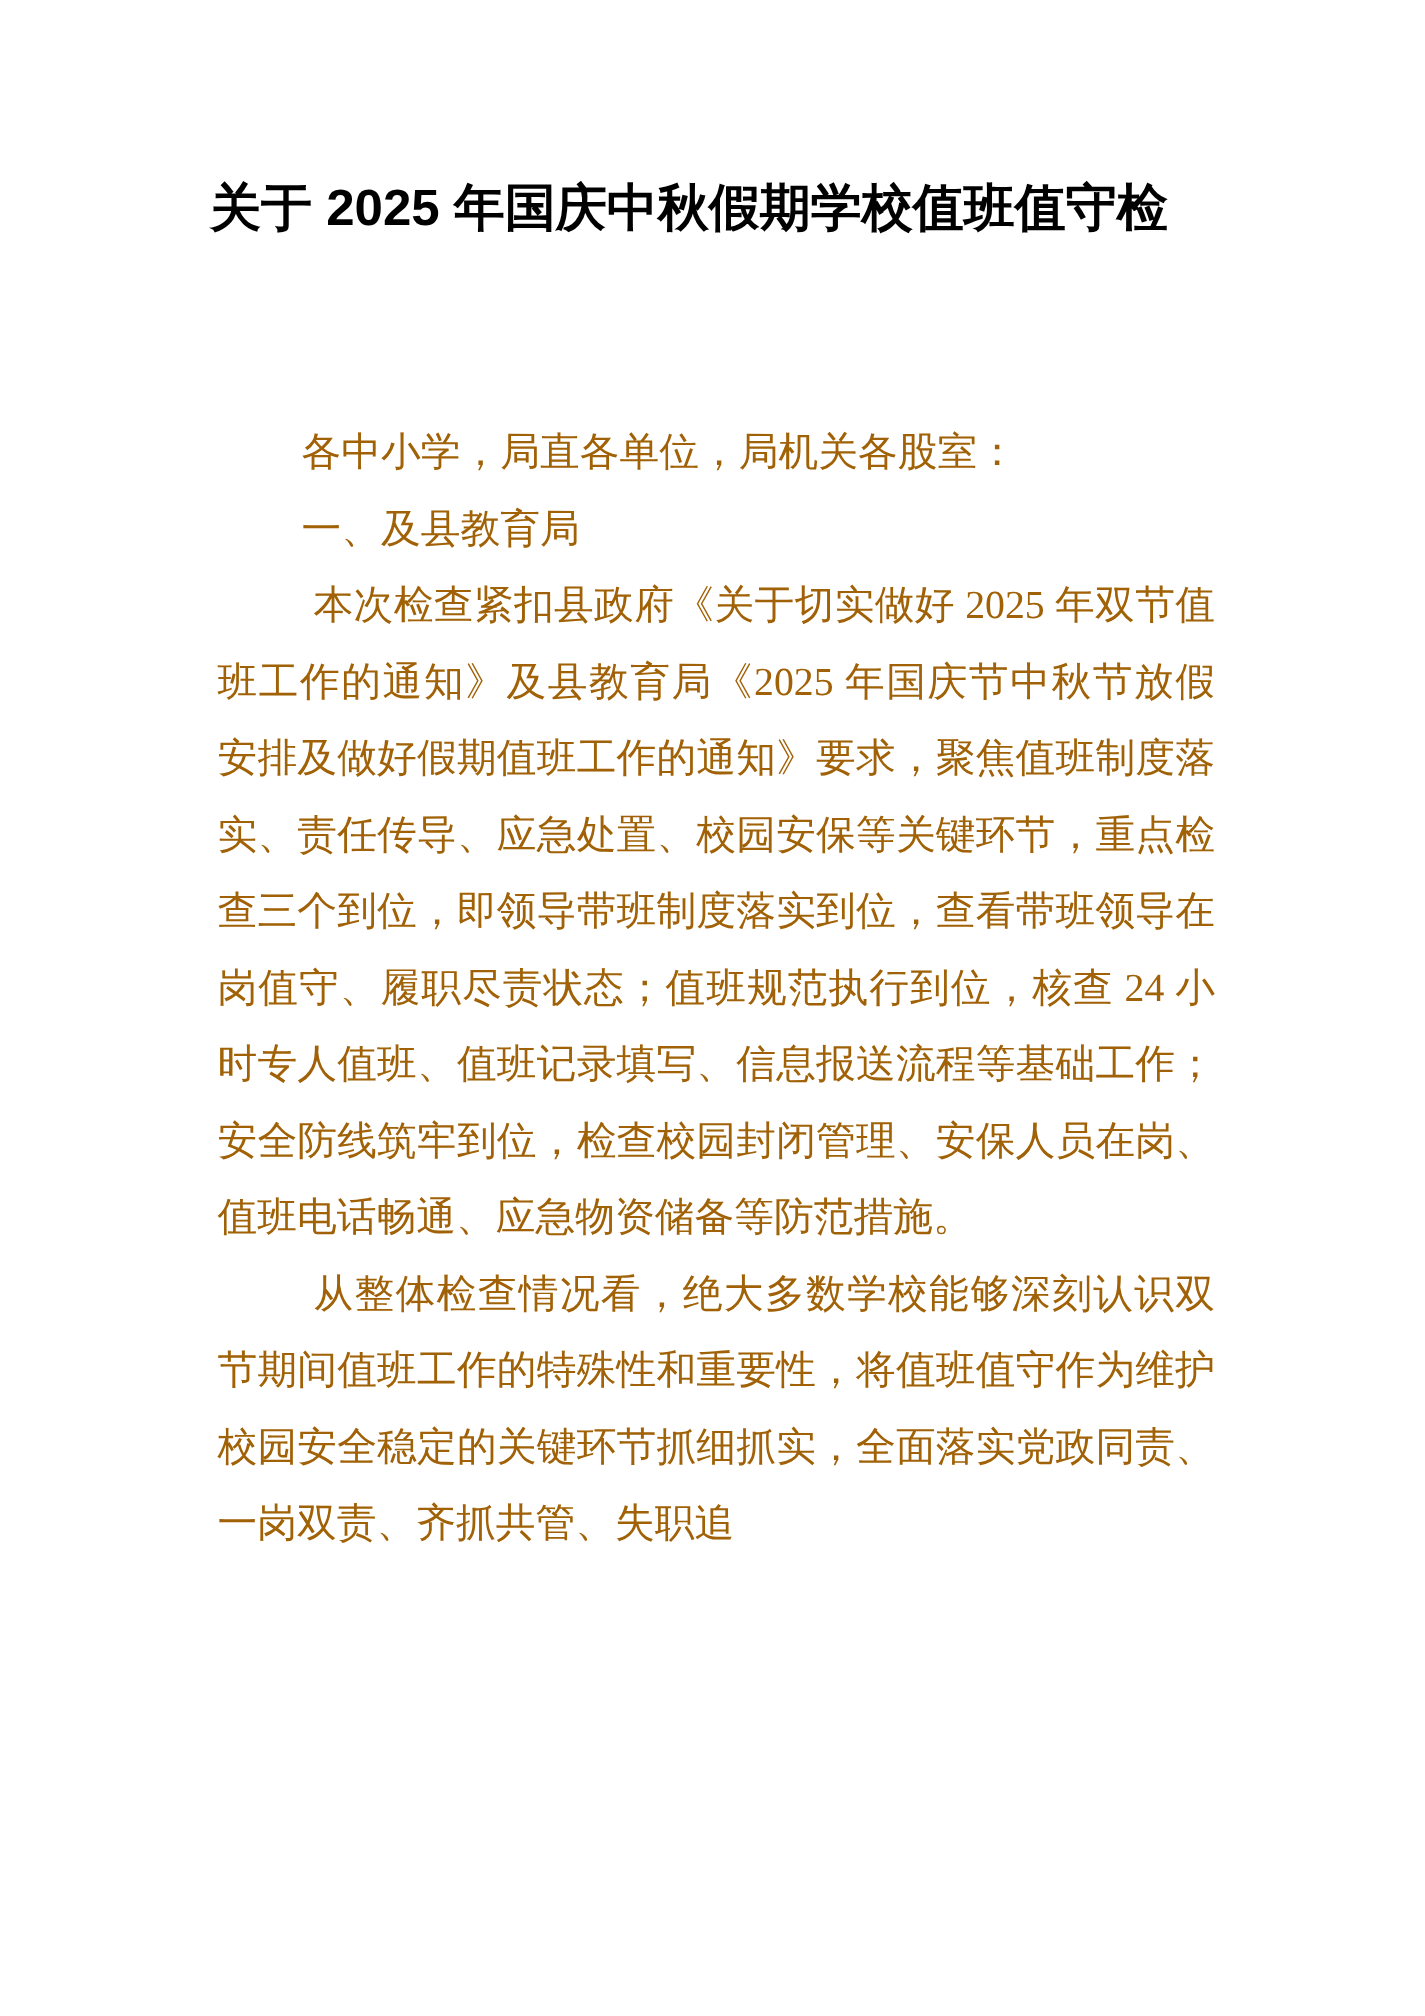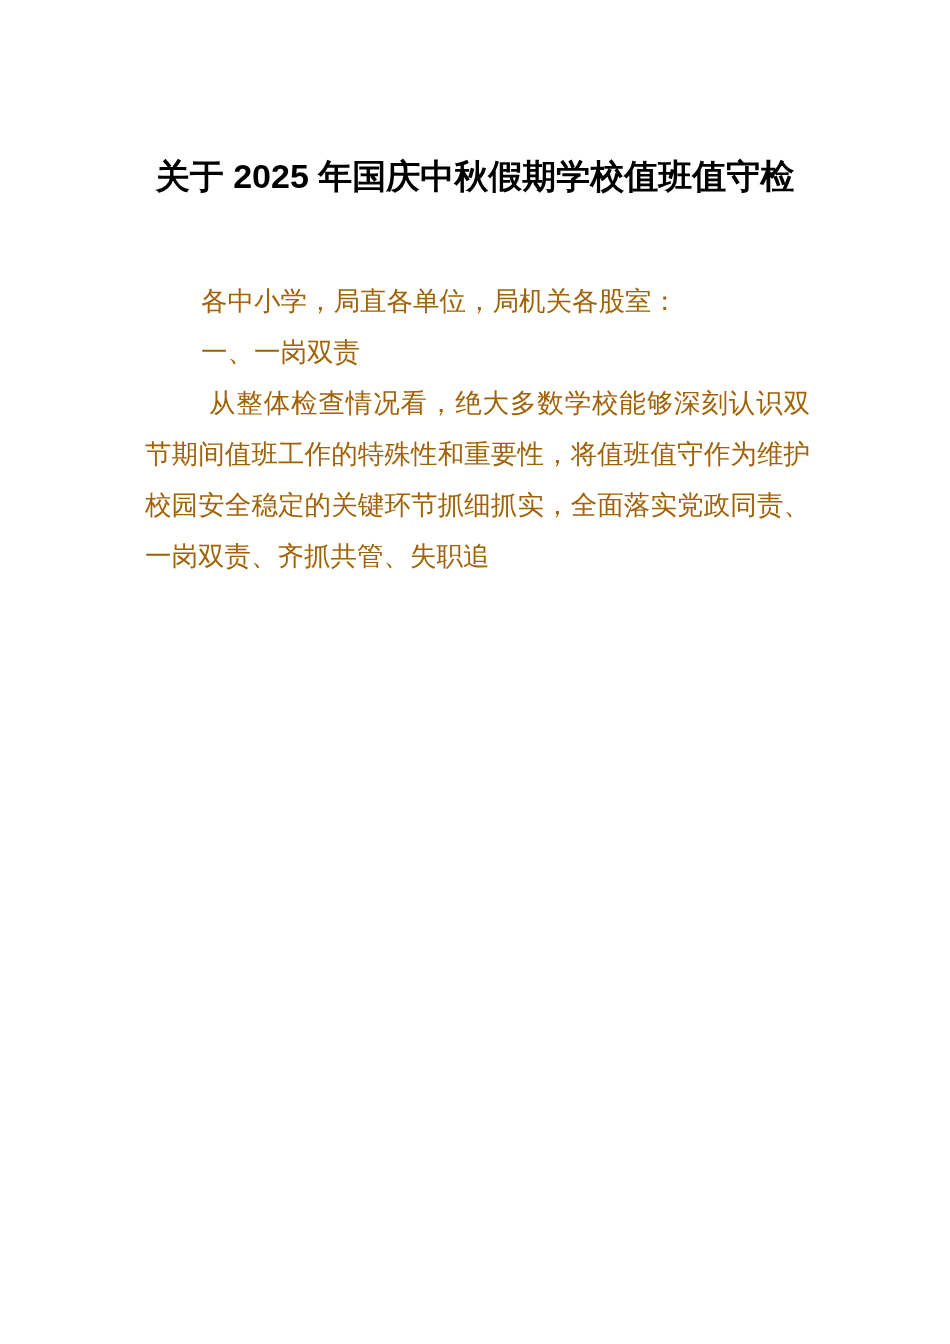--- a/index.html
+++ b/index.html
@@ -13,28 +13,27 @@
     height: 1344px;
     background: #ffffff;
     overflow: hidden;
     box-sizing: border-box;
   }
   .doc-title {
     position: absolute;
     left: 140px;
     top: 112px;
     width: 670px;
-    text-align: center;
+    text-align: left;
     font-family: "Liberation Sans", "DejaVu Sans", sans-serif;
     font-weight: bold;
     font-size: 34px;
     line-height: 54px;
     color: #000000;
     letter-spacing: 0px;
-    margin-top: 37px;
   }
   .body-block {
     position: absolute;
     left: 145px;
     top: 276px;
     width: 665px;
   }
   p.para {
     margin: 0;
     padding: 0;
@@ -58,17 +57,18 @@
 <body>
 
 <div class="page">
 
   <div class="doc-title">
     <div>关于 2025 年国庆中秋假期学校值班值守检</div>
   </div>
 
   <div class="body-block">
     <p class="para">各中小学，局直各单位，局机关各股室：</p>
-    <p class="para heading-line">一、一岗双责</p>
+    <p class="para heading-line">一、及县教育局</p>
+    <p class="para indent-wide">本次检查紧扣县政府《关于切实做好 2025 年双节值班工作的通知》及县教育局《2025 年国庆节中秋节放假安排及做好假期值班工作的通知》要求，聚焦值班制度落实、责任传导、应急处置、校园安保等关键环节，重点检查三个到位，即领导带班制度落实到位，查看带班领导在岗值守、履职尽责状态；值班规范执行到位，核查 24 小时专人值班、值班记录填写、信息报送流程等基础工作；安全防线筑牢到位，检查校园封闭管理、安保人员在岗、值班电话畅通、应急物资储备等防范措施。</p>
     <p class="para indent-wide">从整体检查情况看，绝大多数学校能够深刻认识双节期间值班工作的特殊性和重要性，将值班值守作为维护校园安全稳定的关键环节抓细抓实，全面落实党政同责、一岗双责、齐抓共管、失职追</p>
   </div>
 
 </div>
 
 </body></html>

